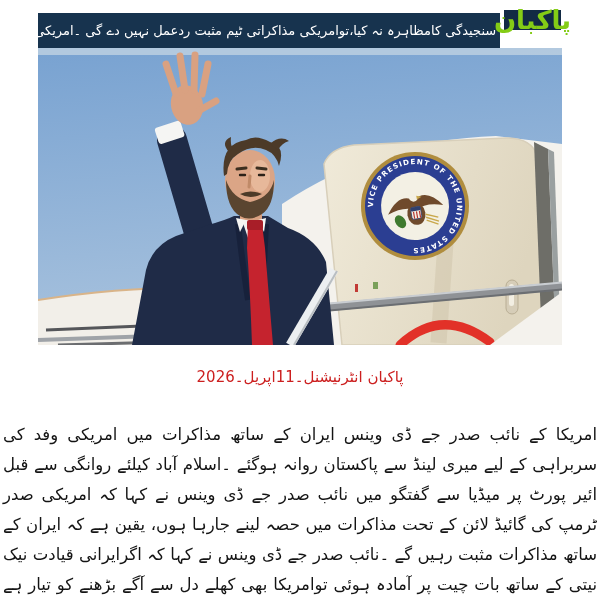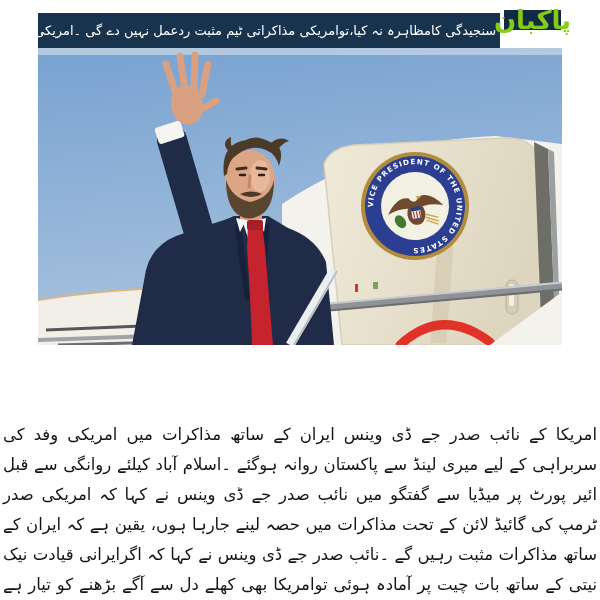--- a/index.html
+++ b/index.html
@@ -167,16 +167,17 @@
         </g>
       </g>
 
       <g>
         <line x1="296" y1="222" x2="252" y2="297" stroke="#eceff1" stroke-width="9"></line>
         <line x1="299" y1="223" x2="256" y2="297" stroke="#b9bec2" stroke-width="2"></line>
       </g>
     </svg>
   </figure>
 
+  <div class="caption">پاکبان انٹرنیشنل۔11اپریل۔2026</div>
 
   <p class="article-body">امریکا کے نائب صدر جے ڈی وینس ایران کے ساتھ مذاکرات میں امریکی وفد کی سربراہی کے لیے میری لینڈ سے پاکستان روانہ ہوگئے ۔اسلام آباد کیلئے روانگی سے قبل ائیر پورٹ پر میڈیا سے گفتگو میں نائب صدر جے ڈی وینس نے کہا کہ امریکی صدر ٹرمپ کی گائیڈ لائن کے تحت مذاکرات میں حصہ لینے جارہا ہوں، یقین ہے کہ ایران کے ساتھ مذاکرات مثبت رہیں گے ۔نائب صدر جے ڈی وینس نے کہا کہ اگرایرانی قیادت نیک نیتی کے ساتھ بات چیت پر آمادہ ہوئی توامریکا بھی کھلے دل سے آگے بڑھنے کو تیار ہے ۔انہوں نے کہا کہ اگرایران نے سنجیدگی کامظاہرہ نہ کیا،چالاکی کی کوشش کی توامریکی مذاکراتی ٹیم مثبت ردعمل نہیں دے گی ۔</p>
 
 </div>
 
 </body></html>

